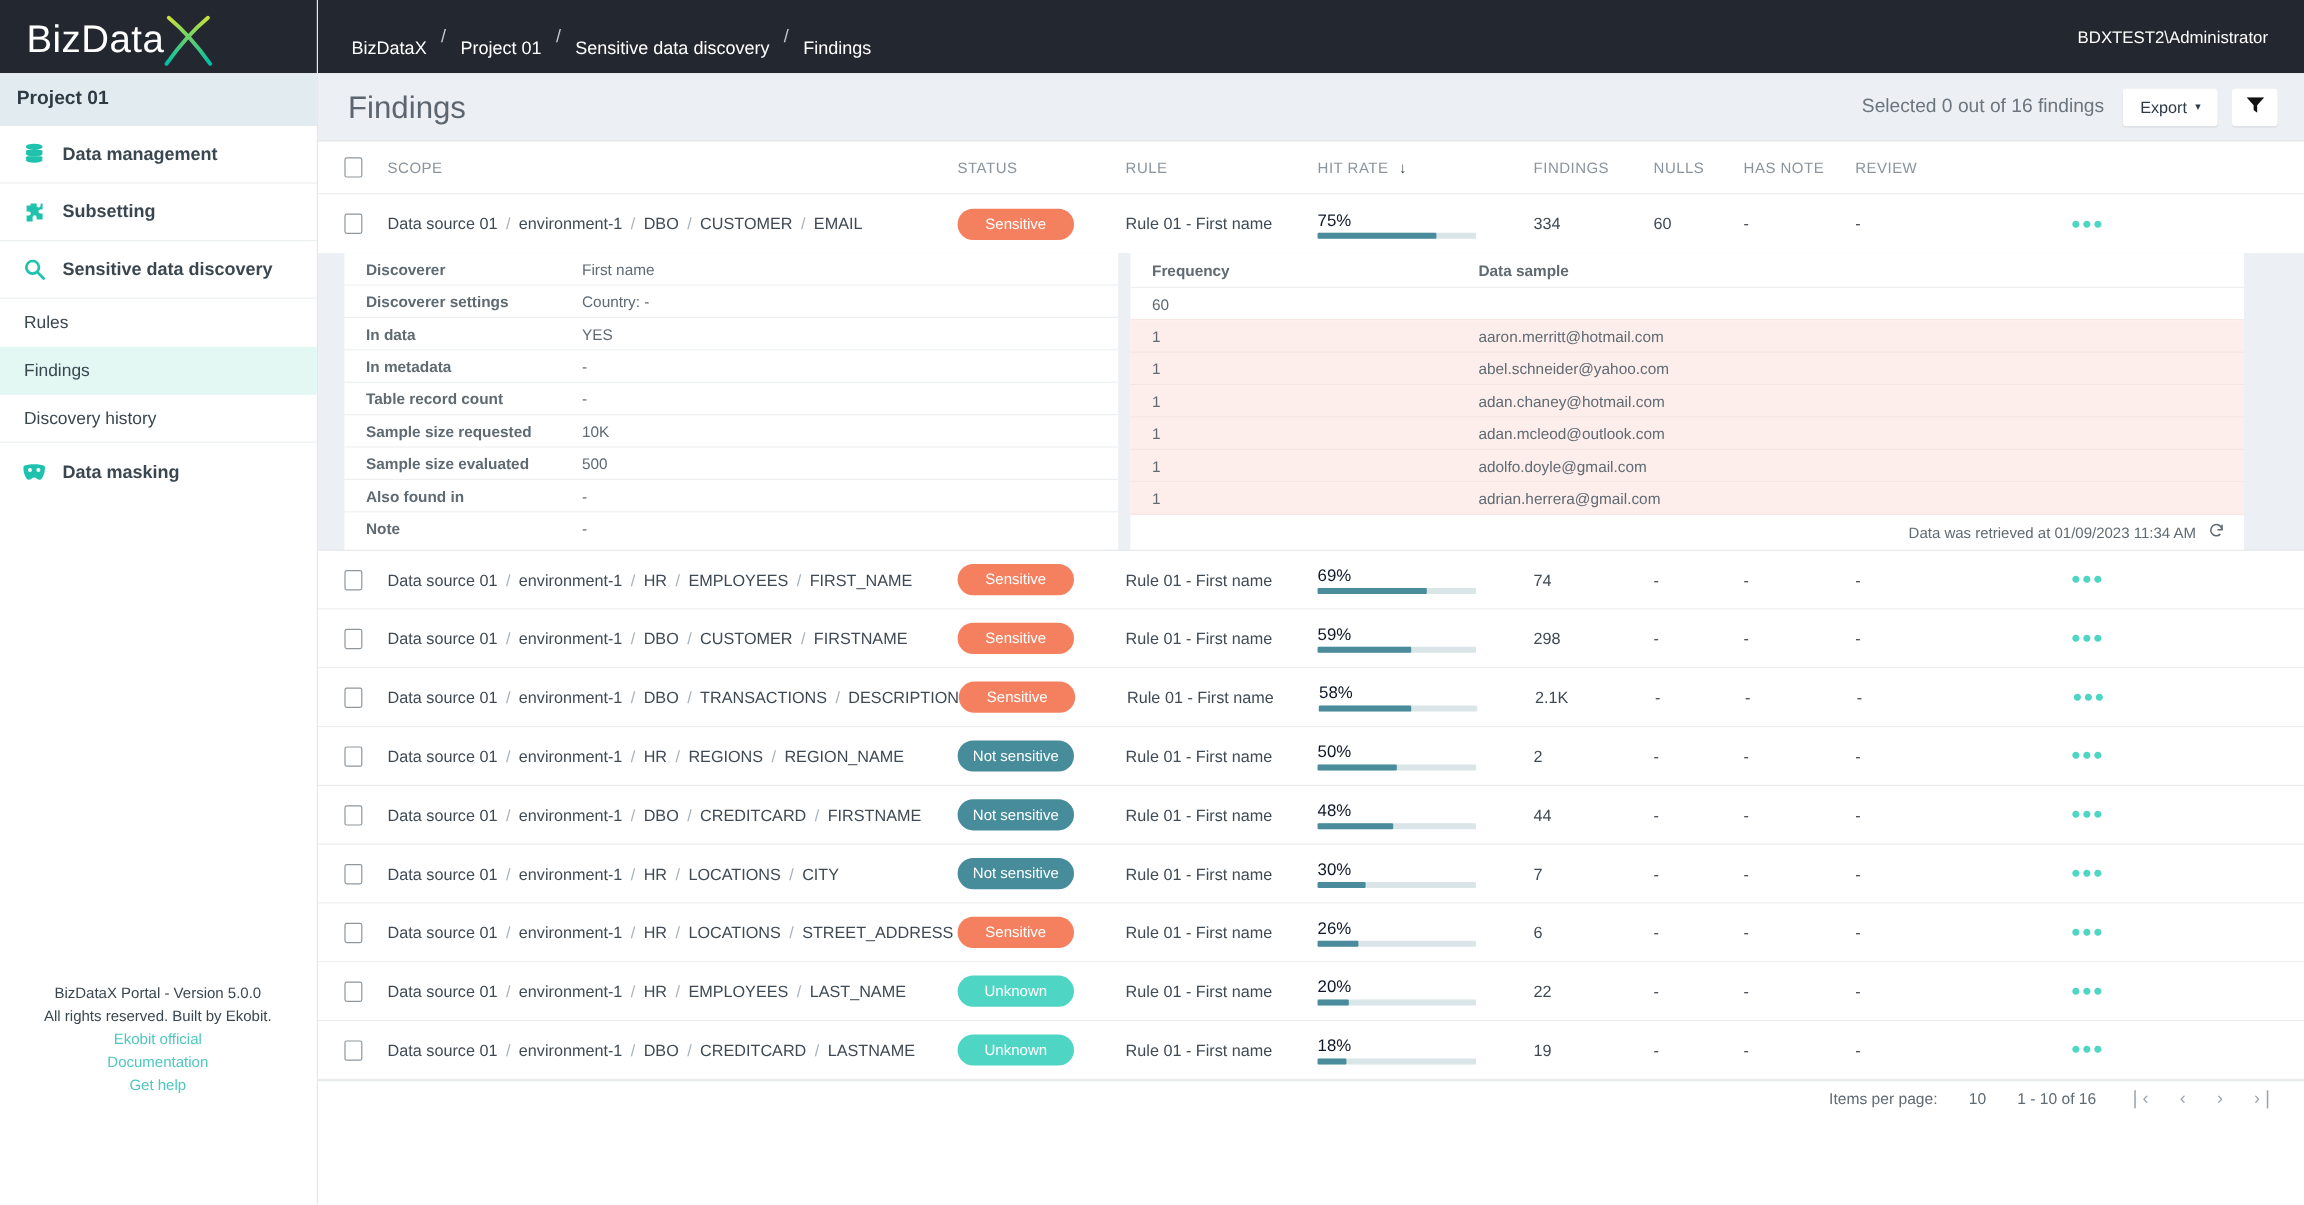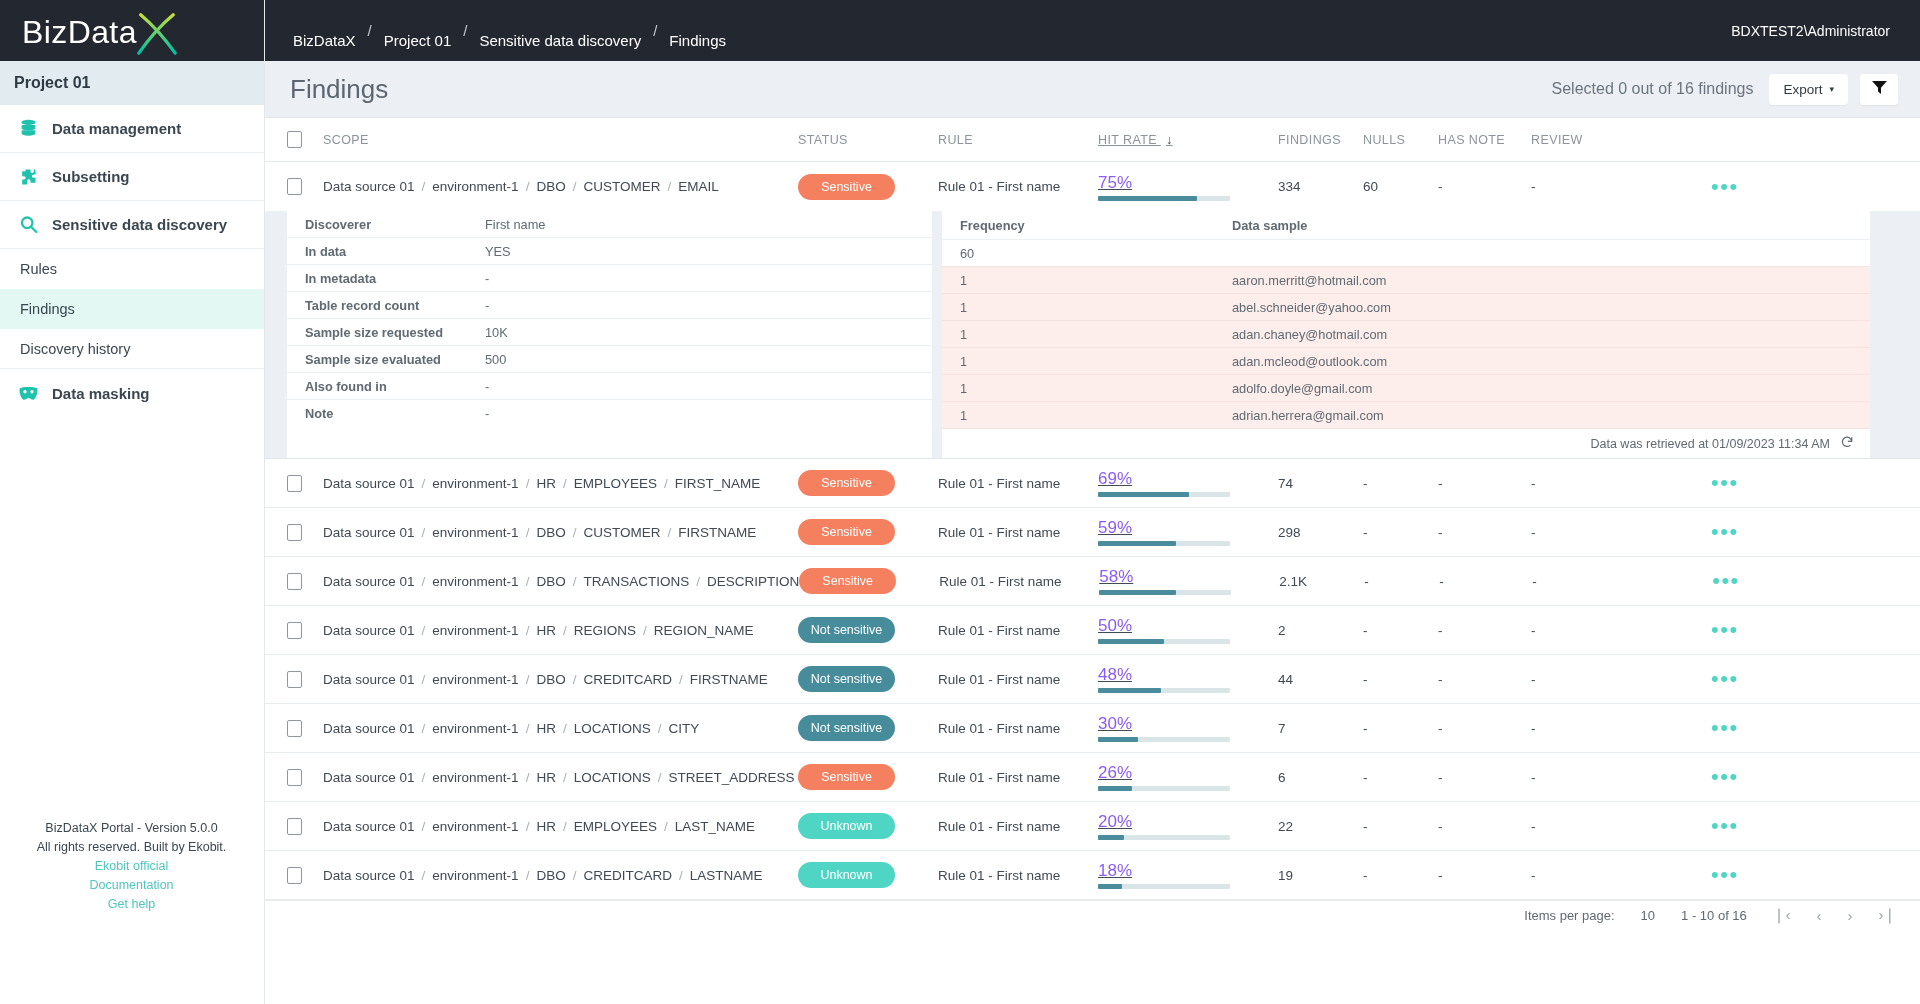--- a/index.html
+++ b/index.html
@@ -102,23 +102,23 @@
     display: flex; align-items: center; height: 49px;
     border-bottom: 1px solid #e9ecee; padding-left: 22px;
     font-size: 13.5px; color: #3f4a54; background: #fff;
   }
   .row.expanded-head { border-bottom: none; }
 
   .c-check { width: 36px; flex: 0 0 36px; display: flex; align-items: center; }
   .c-scope { flex: 0 0 475px; }
   .c-status { flex: 0 0 140px; display:flex; }
   .c-rule { flex: 0 0 160px; }
-  .c-hit { flex: 0 0 180px; text-decoration: underline; }
+  .c-hit { flex: 0 0 180px; }
   .c-findings { flex: 0 0 85px; }
-  .c-nulls { flex: 0 0 75px; }
+  .c-nulls { flex: 0 0 75px; margin-left: 15px; }
   .c-note { flex: 0 0 93px; }
   .c-review { flex: 0 0 100px; }
   .c-actions { flex: 1; display: flex; justify-content: flex-start; padding-left:80px;}
 
   .chk {
     width: 15px; height: 17px; border: 1.6px solid #8e979e;
     border-radius: 2px; background: #fff; cursor: pointer;
   }
 
   .scope-path { display: flex; align-items: center; white-space: nowrap; text-align: center; }
@@ -128,21 +128,21 @@
   .badge {
     width: 97px; height: 26px; border-radius: 13px;
     display: flex; align-items: center; justify-content: center;
     font-size: 12.5px; color: #ffffff;
   }
   .badge.sensitive { background: #f5805f; }
   .badge.not-sensitive { background: #468c9b; }
   .badge.unknown { background: #4ed5c3; }
 
   .hit { width: 132px; }
-  .hit .pct { font-size: 17px; color: #8b5cf6; margin-bottom: 3px; }
+  .hit .pct { font-size: 14px; color: #0f172a; margin-bottom: 3px; }
   .hit .track { height: 5px; background: #d9e5e7; border-radius: 1px; width: 132px; }
   .hit .fill { height: 5px; background: #4a8c9c; border-radius: 1px; }
 
   .dots { color: #4ed5c3; font-size: 22px; letter-spacing: 1.5px; line-height: 10px; cursor: pointer; }
 
   
   .detail {
     display: flex; background: #eceff3;
     border-bottom: 1px solid #e1e4e8;
     padding-left: 22px;
@@ -359,20 +359,24 @@
               <span class="dots">•••</span>
             </div>
           </div>
           <div class="detail">
             <div class="detail-left">
               <div class="drow">
                 <div class="dkey">Discoverer</div>
                 <div class="dval">First name</div>
               </div>
               <div class="drow">
+                <div class="dkey">Discoverer settings</div>
+                <div class="dval">Country: -</div>
+              </div>
+              <div class="drow">
                 <div class="dkey">In data</div>
                 <div class="dval">YES</div>
               </div>
               <div class="drow">
                 <div class="dkey">In metadata</div>
                 <div class="dval">-</div>
               </div>
               <div class="drow">
                 <div class="dkey">Table record count</div>
                 <div class="dval">-</div>

